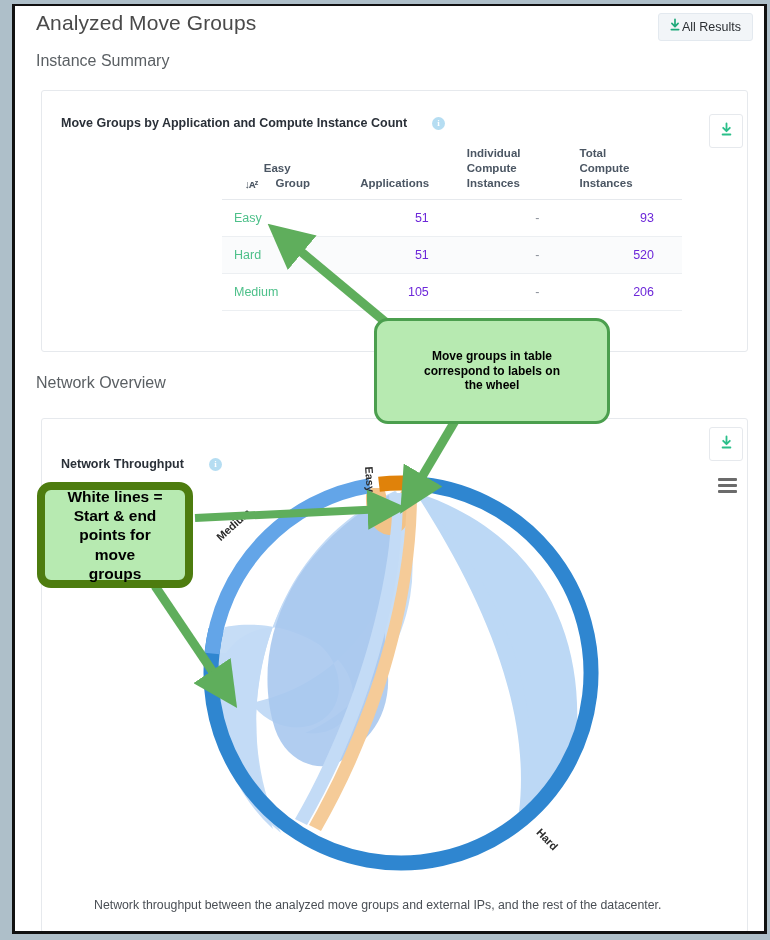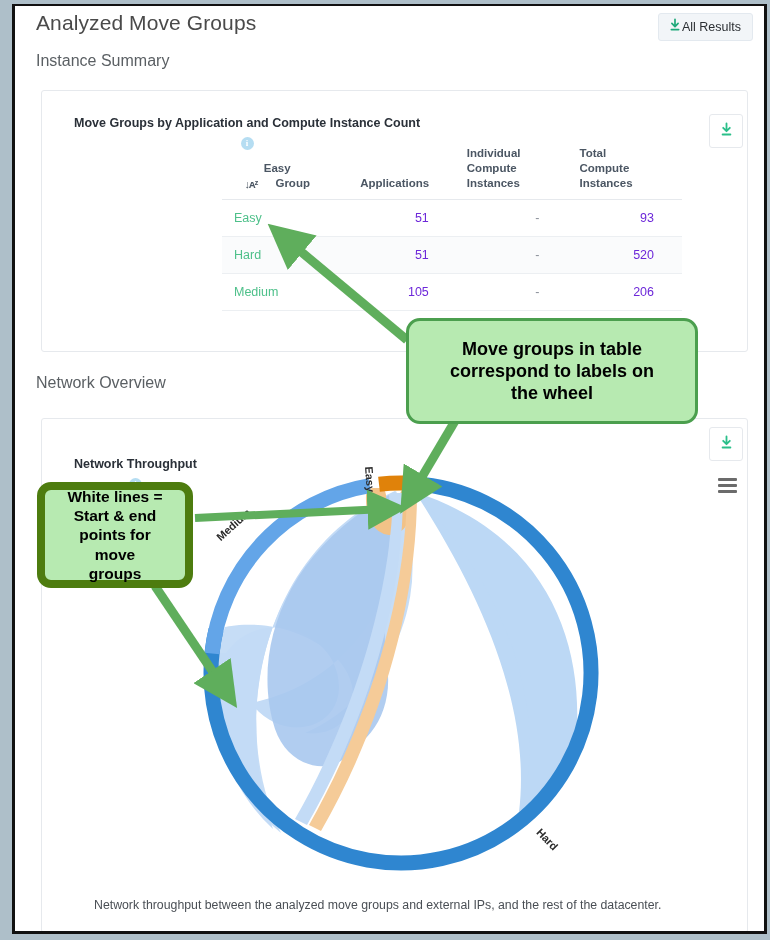--- a/index.html
+++ b/index.html
@@ -89,29 +89,28 @@
     box-sizing: border-box;
     background: #ffffff;
     border: 1px solid #e6e9ed;
     border-radius: 3px;
   }
   #card-inventory { top: 84px; height: 262px; }
   #card-network   { top: 412px; bottom: -2px; }
 
   .card-title {
     position: absolute;
-    left: 32px;
+    left: 19px;
     top: 25px;
     font-size: 12.5px;
     font-weight: bold;
     color: #2a3038;
     display: flex;
     align-items: center;
-    gap: 7px;
-    flex-direction: column;
+    gap: 25px;
   }
   #card-network .card-title { top: 38px; }
 
   .info-icon {
     width: 13px; height: 13px;
     border-radius: 50%;
     background: #b5ddf2;
     color: #ffffff;
     font-size: 9px;
     font-weight: bold;
@@ -233,24 +232,23 @@
     font-weight: bold;
     color: #000000;
     line-height: 1.24;
     display: flex;
     align-items: center;
     justify-content: center;
     padding: 8px 12px;
   }
   #callout-wheel {
     left: 359px; top: 312px;
-    width: 292px; height: 106px;
+    width: 236px; height: 106px;
     border: 3px solid #4b9f4e;
-    font-size: 18px;
-    margin-left: 32px;
+    font-size: 12px;
   }
   #callout-lines {
     left: 22px; top: 476px;
     width: 156px; height: 106px;
     border: 8px solid #4d7c0f;
     font-size: 15.5px;
   }
   .callout span { display: block; }
 
   svg.anno {

